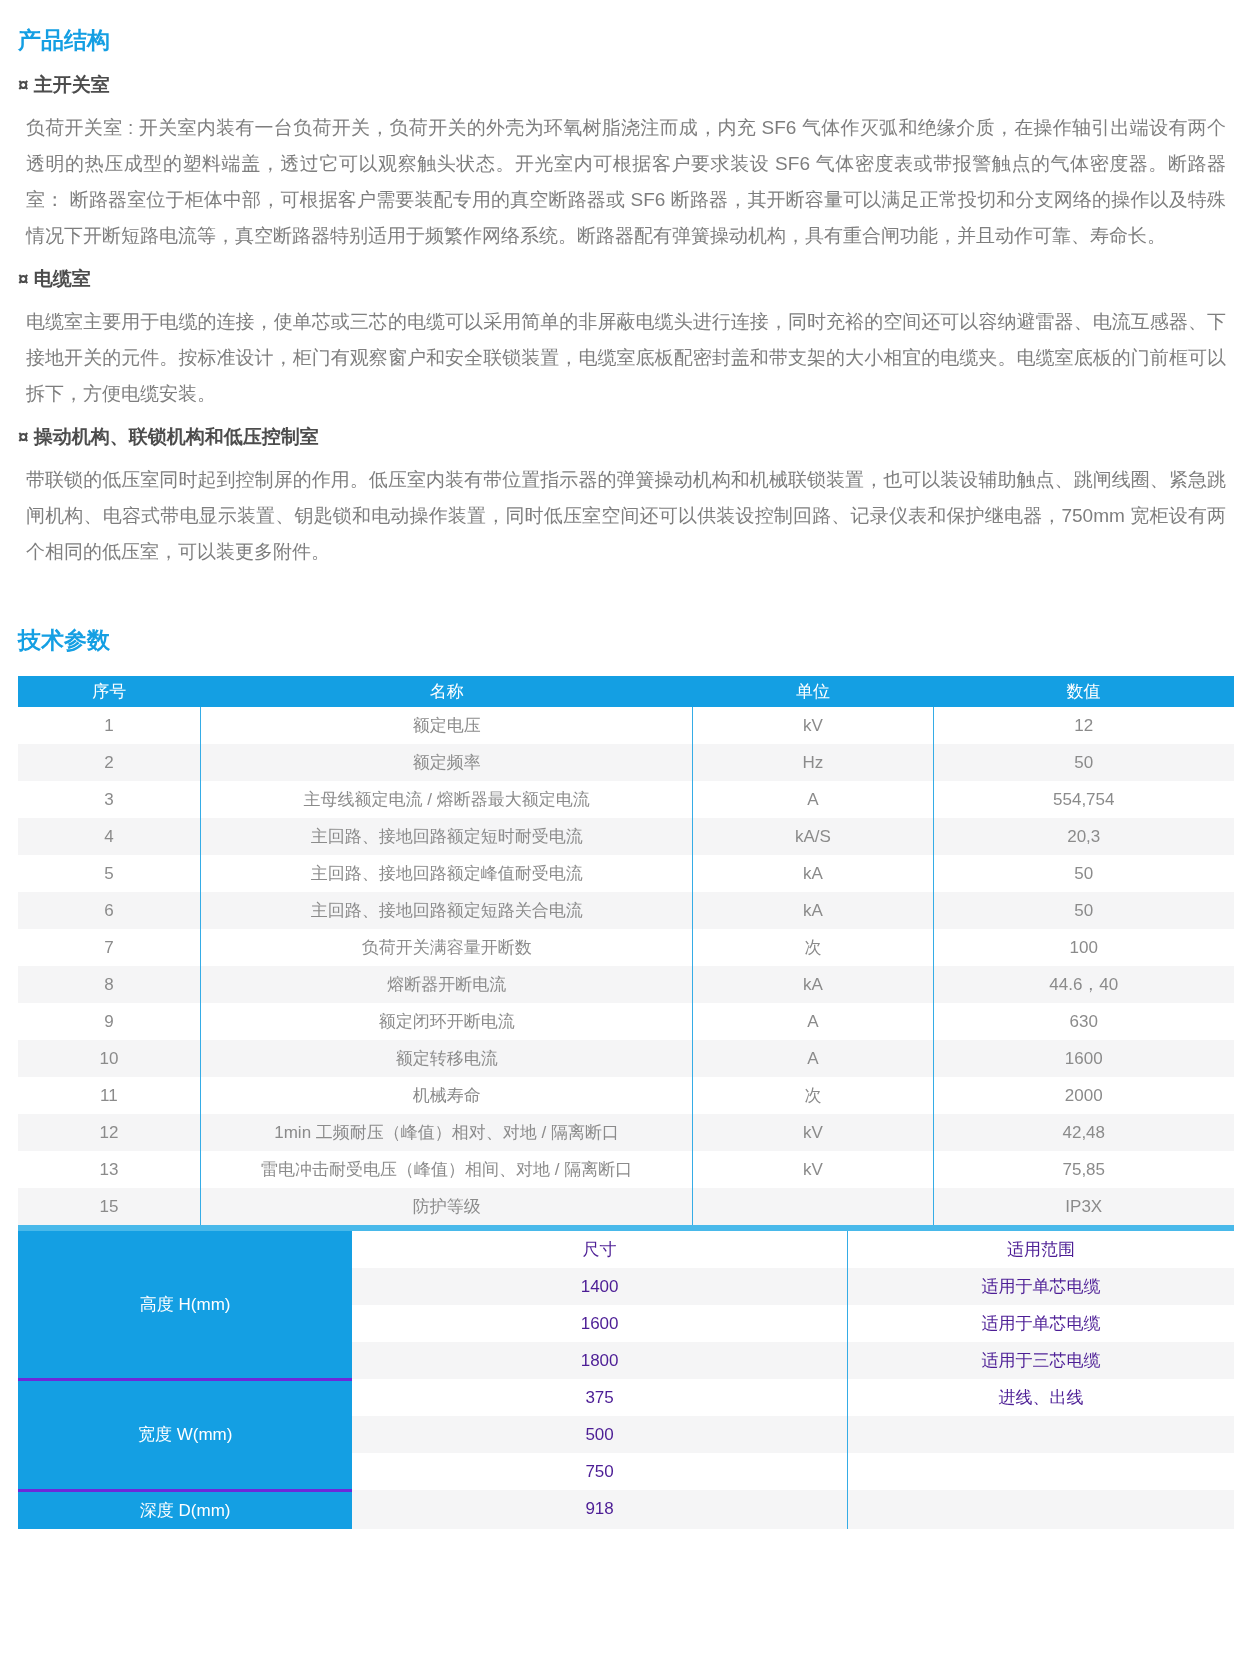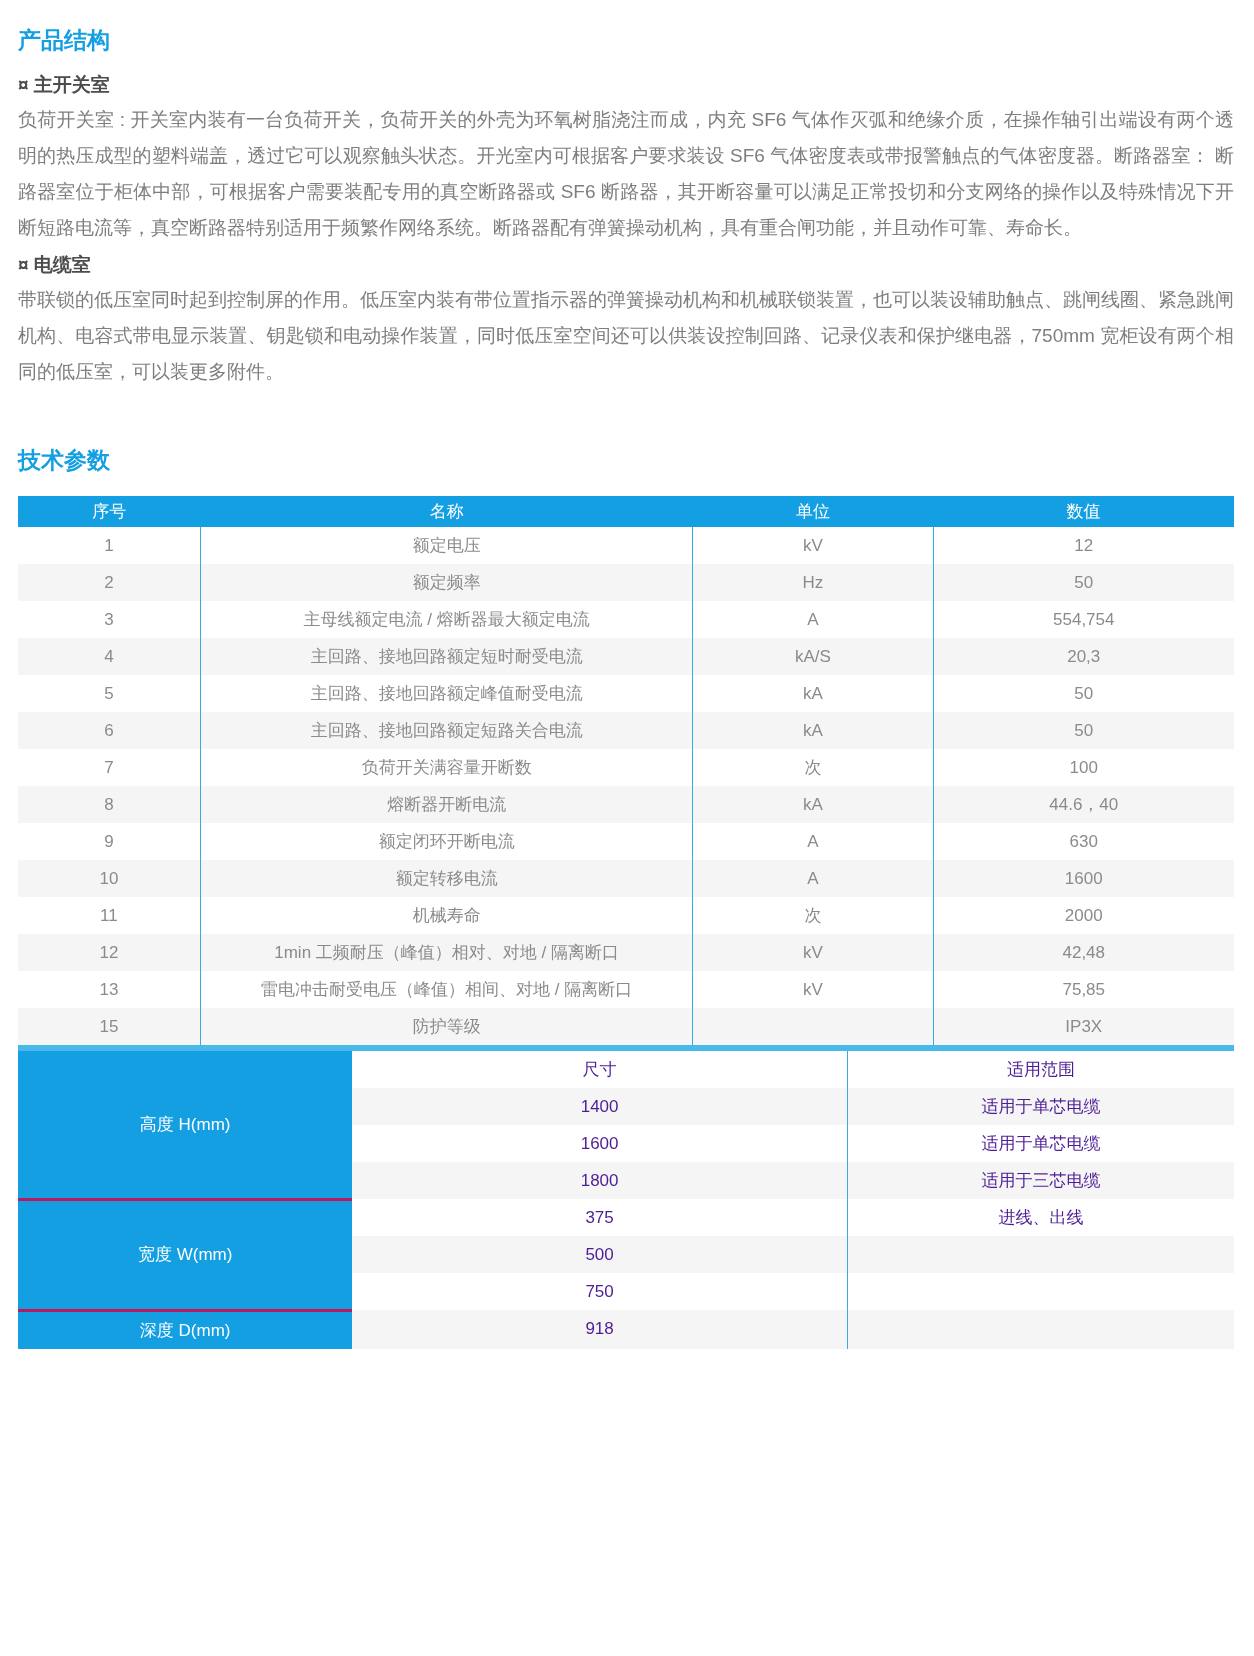--- a/index.html
+++ b/index.html
@@ -21,21 +21,21 @@
     font-size: 19px;
     line-height: 34px;
     font-weight: bold;
     color: #4c4c4c;
     margin: 2px 0 0 0;
   }
   .body-text {
     font-size: 19px;
     line-height: 36px;
     color: #7e7e7e;
-    margin: 0;
+    margin: 8px;
     text-align: justify;
   }
 
   .section-tech-title  { margin: 56px 0 22px 0; }
   .section-dims-title  { margin: 58px 0 12px 0; }
 
   table { border-collapse: collapse; width: 100%; table-layout: fixed; }
   th, td { padding: 0 4px; text-align: center; font-weight: normal; }
 
   
@@ -67,37 +67,39 @@
     color: #4c1d95;
     font-size: 17px;
     height: 37px;
   }
   .dims-table tbody tr:nth-child(even) { background: #f5f5f6; }
   .dims-table .col-size { border-right: 1px solid #35ace6; }
   .dims-label {
     background: #149fe3;
     color: #ffffff !important;
     font-size: 17px;
-    border-bottom: 3px solid #be185d;
+    border-bottom: 3px solid #6d28d9;
     border-right: none !important;
   }
   .dims-label.last { border-bottom: none; }
 </style>
 </head>
 <body>
 
 <div class="page">
 
   <h1 class="main-title">产品结构</h1>
 
   <h3 class="sub-heading">¤ 主开关室</h3>
   <p class="body-text">负荷开关室 : 开关室内装有一台负荷开关，负荷开关的外壳为环氧树脂浇注而成，内充 SF6 气体作灭弧和绝缘介质，在操作轴引出端设有两个透明的热压成型的塑料端盖，透过它可以观察触头状态。开光室内可根据客户要求装设 SF6 气体密度表或带报警触点的气体密度器。断路器室： 断路器室位于柜体中部，可根据客户需要装配专用的真空断路器或 SF6 断路器，其开断容量可以满足正常投切和分支网络的操作以及特殊情况下开断短路电流等，真空断路器特别适用于频繁作网络系统。断路器配有弹簧操动机构，具有重合闸功能，并且动作可靠、寿命长。</p>
 
   <h3 class="sub-heading">¤ 电缆室</h3>
-
+  <p class="body-text">电缆室主要用于电缆的连接，使单芯或三芯的电缆可以采用简单的非屏蔽电缆头进行连接，同时充裕的空间还可以容纳避雷器、电流互感器、下接地开关的元件。按标准设计，柜门有观察窗户和安全联锁装置，电缆室底板配密封盖和带支架的大小相宜的电缆夹。电缆室底板的门前框可以拆下，方便电缆安装。</p>
+
+  <h3 class="sub-heading">¤ 操动机构、联锁机构和低压控制室</h3>
   <p class="body-text">带联锁的低压室同时起到控制屏的作用。低压室内装有带位置指示器的弹簧操动机构和机械联锁装置，也可以装设辅助触点、跳闸线圈、紧急跳闸机构、电容式带电显示装置、钥匙锁和电动操作装置，同时低压室空间还可以供装设控制回路、记录仪表和保护继电器，750mm 宽柜设有两个相同的低压室，可以装更多附件。</p>
 
   <h1 class="main-title section-tech-title">技术参数</h1>
 
   <table class="tech-table">
     <colgroup>
         <col class="tc1">
         <col class="tc2">
         <col class="tc3">
         <col class="tc4">

